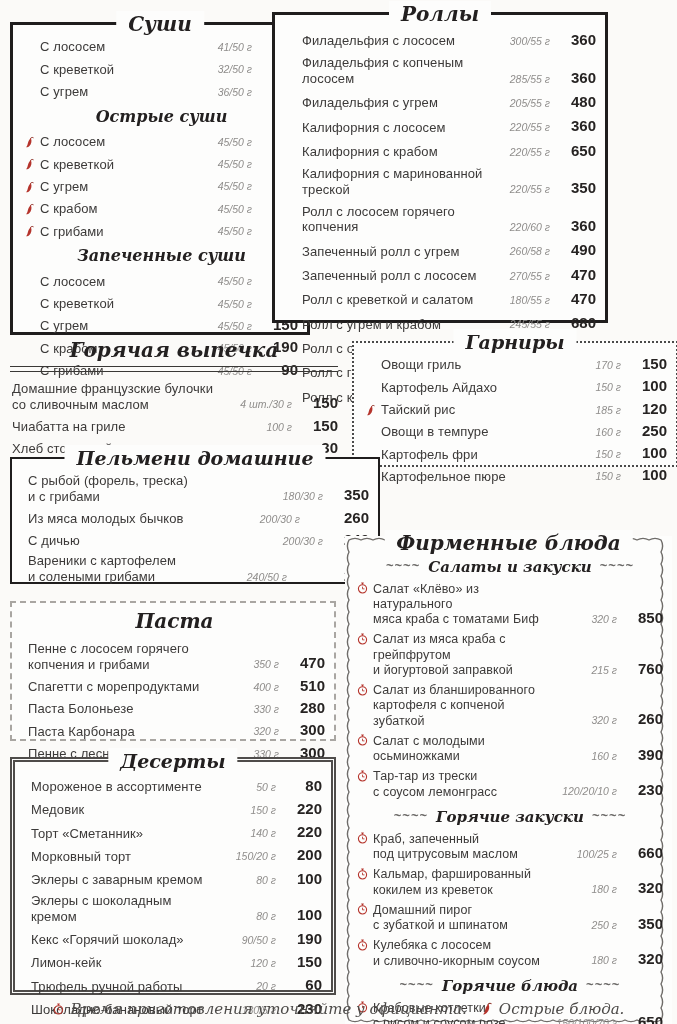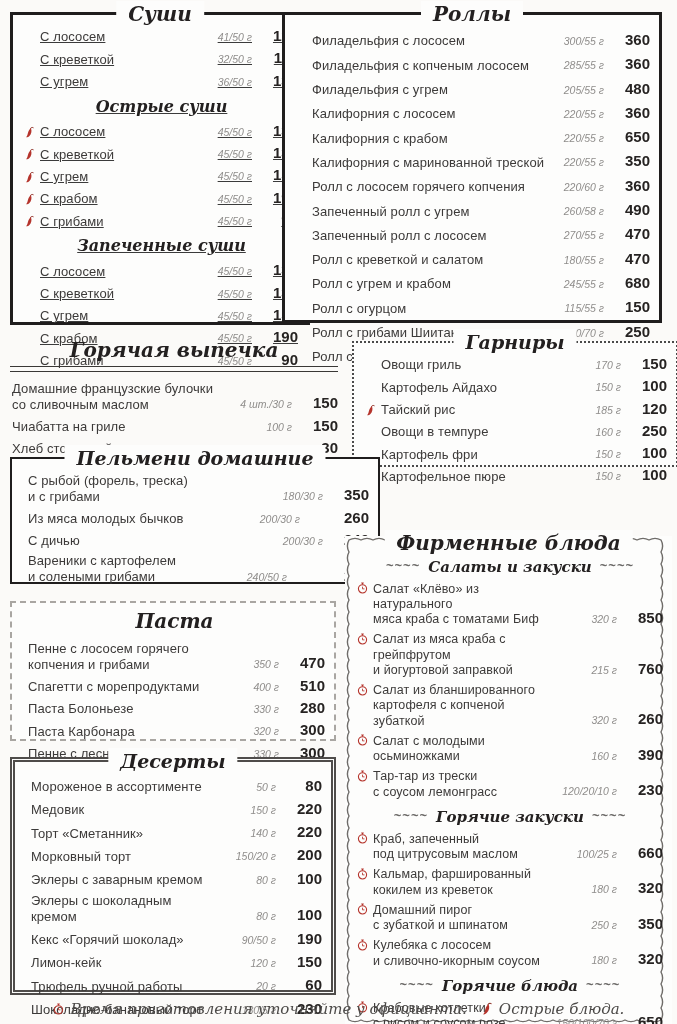--- a/index.html
+++ b/index.html
@@ -50,22 +50,22 @@
   .sub-title{font-size:15px;font-family:"DejaVu Serif",serif;font-style:italic;font-weight:bold;color:#232020;white-space:nowrap;}
   .squig{color:#6b6967;font-size:13px;letter-spacing:1px;font-weight:bold;transform:translateY(-2px);}
 
   
   .footer{position:absolute;left:0;right:0;bottom:6px;display:flex;justify-content:center;
           align-items:center;gap:7px;font-family:"DejaVu Serif",serif;font-style:italic;
           font-size:15px;color:#4c4a48;}
   .footer .ic{position:static;}
 
   
-  .sec-sushi{left:10px;top:12px;width:300px;height:313px;text-decoration:underline;}
-  .sec-rolls{left:282px;top:12px;width:380px;height:311px;}
+  .sec-sushi{left:10px;top:22px;width:300px;height:313px;}
+  .sec-rolls{left:272px;top:12px;width:336px;height:311px;}
   .sec-bakery{position:absolute;left:10px;top:338px;width:328px;}
   .sec-garnish{left:352px;top:341px;width:326px;height:126px;}
   .sec-dumplings{left:10px;top:457px;width:370px;height:127px;}
   .sec-pasta{left:10px;top:601px;width:326px;height:140px;}
   .sec-desserts{left:10px;top:757px;width:326px;height:238px;}
   .sec-signature{left:345px;top:536px;width:327px;height:493px;}
 
   .sec-sushi .box-content{padding-top:10px;}
   .sec-rolls .box-content{padding-top:13px;}
   .sec-rolls .row{padding-top:3px;padding-bottom:3px;}

